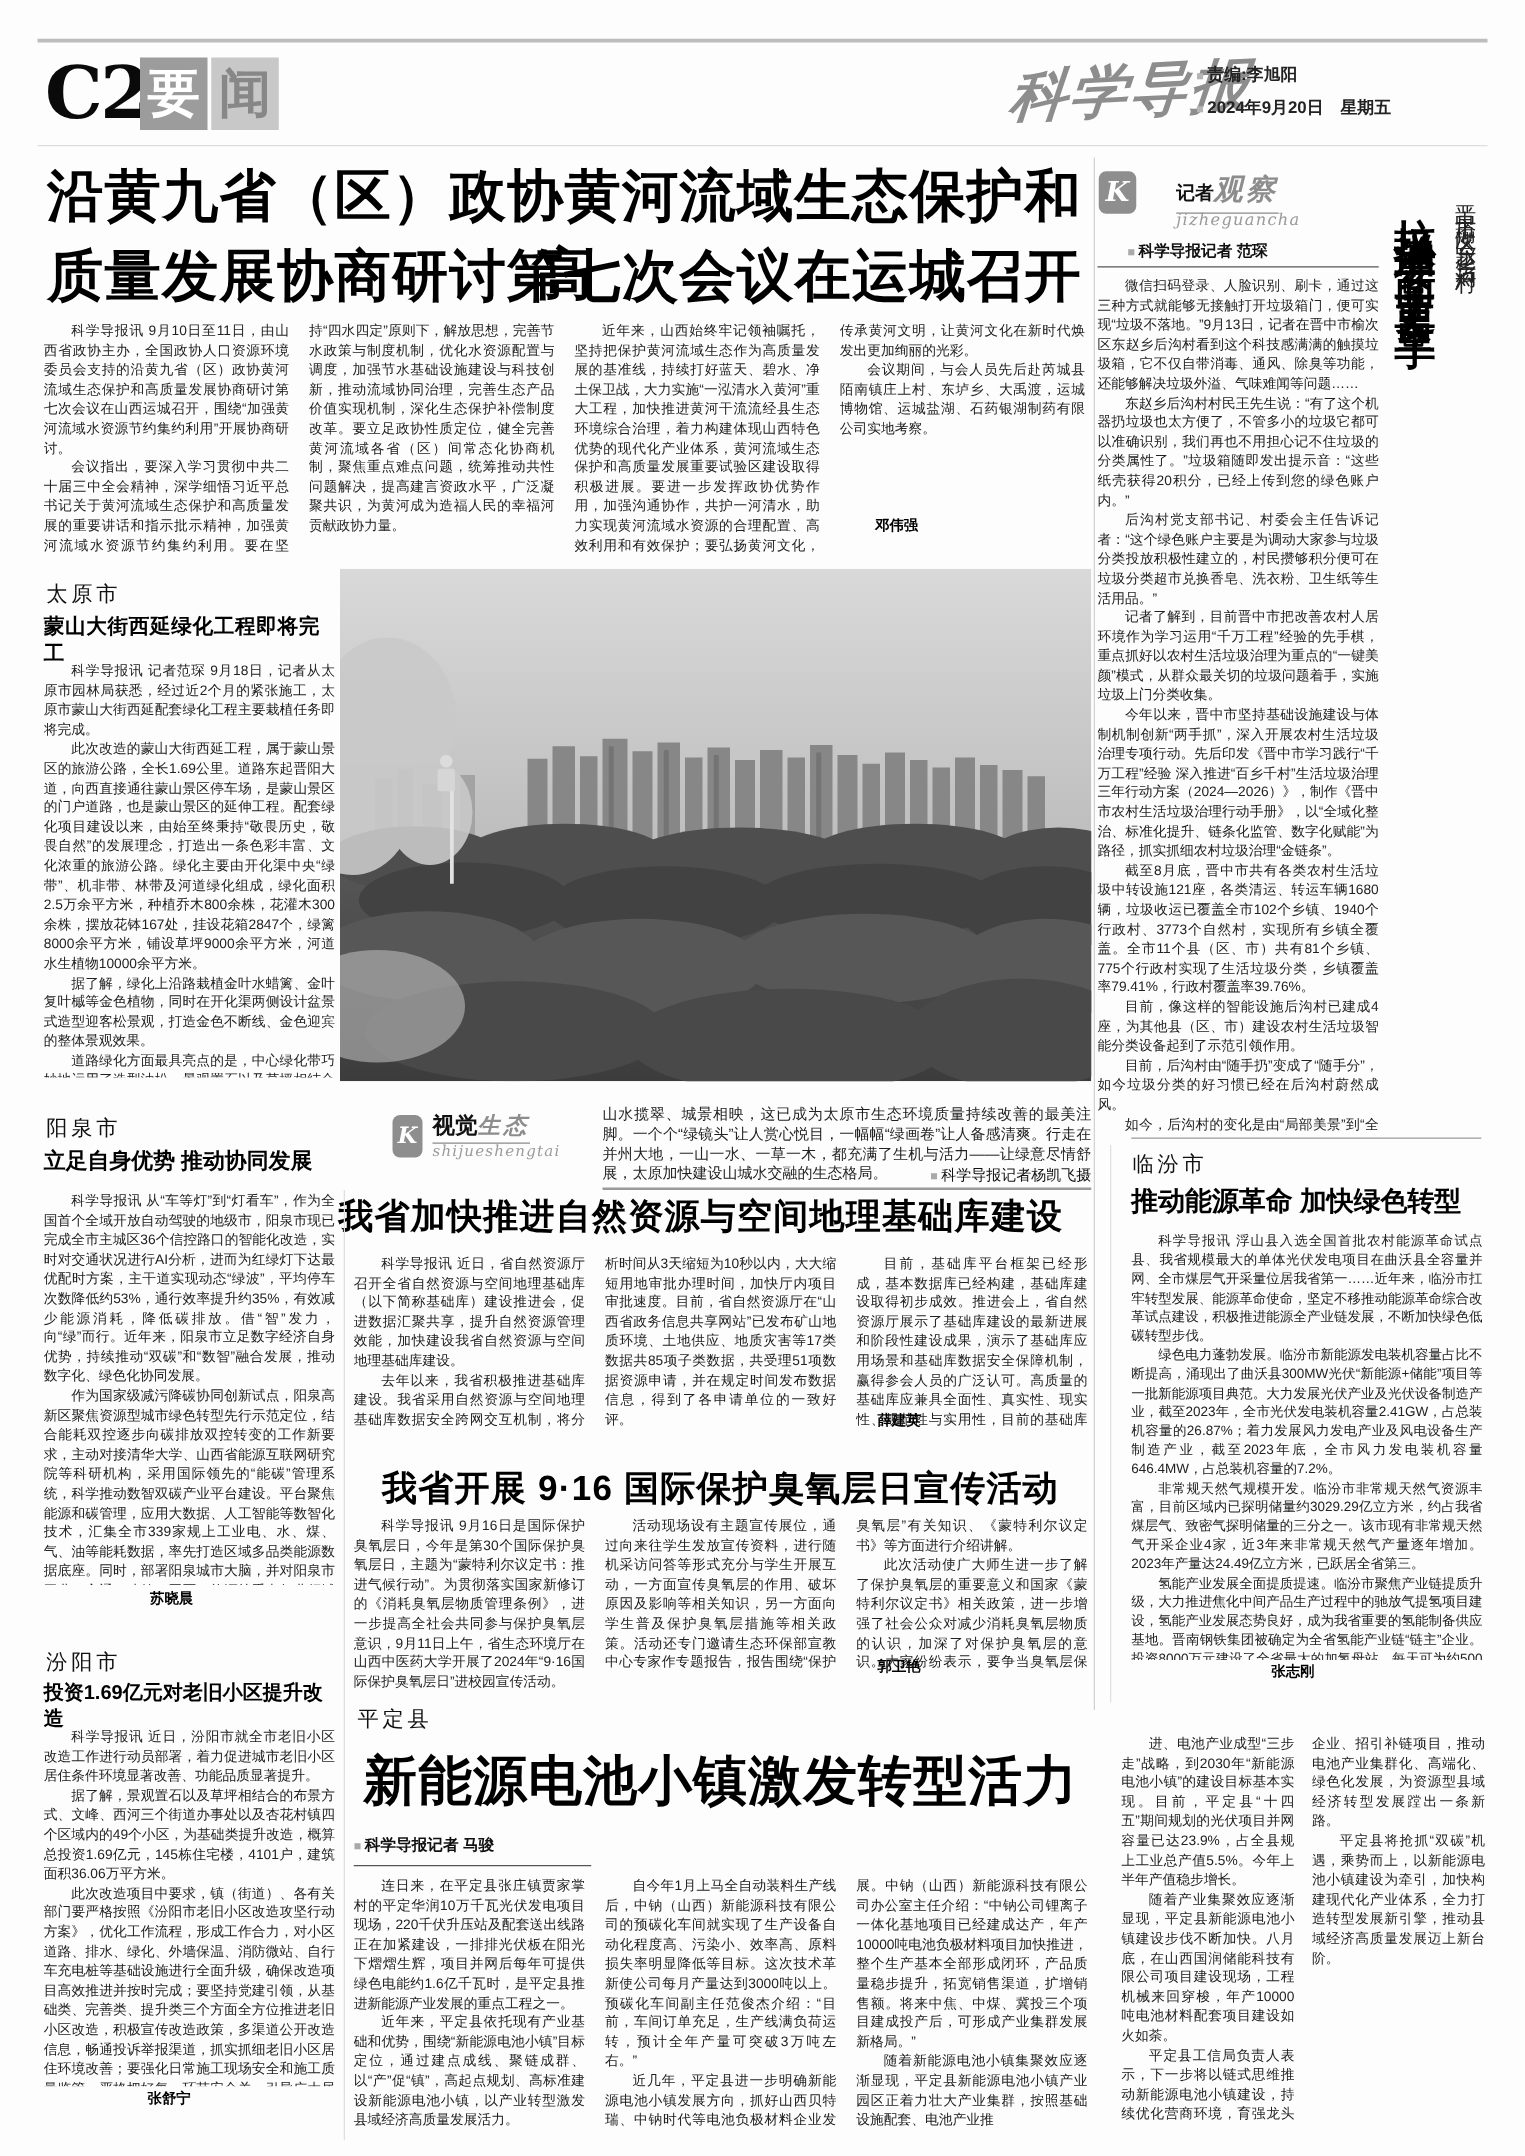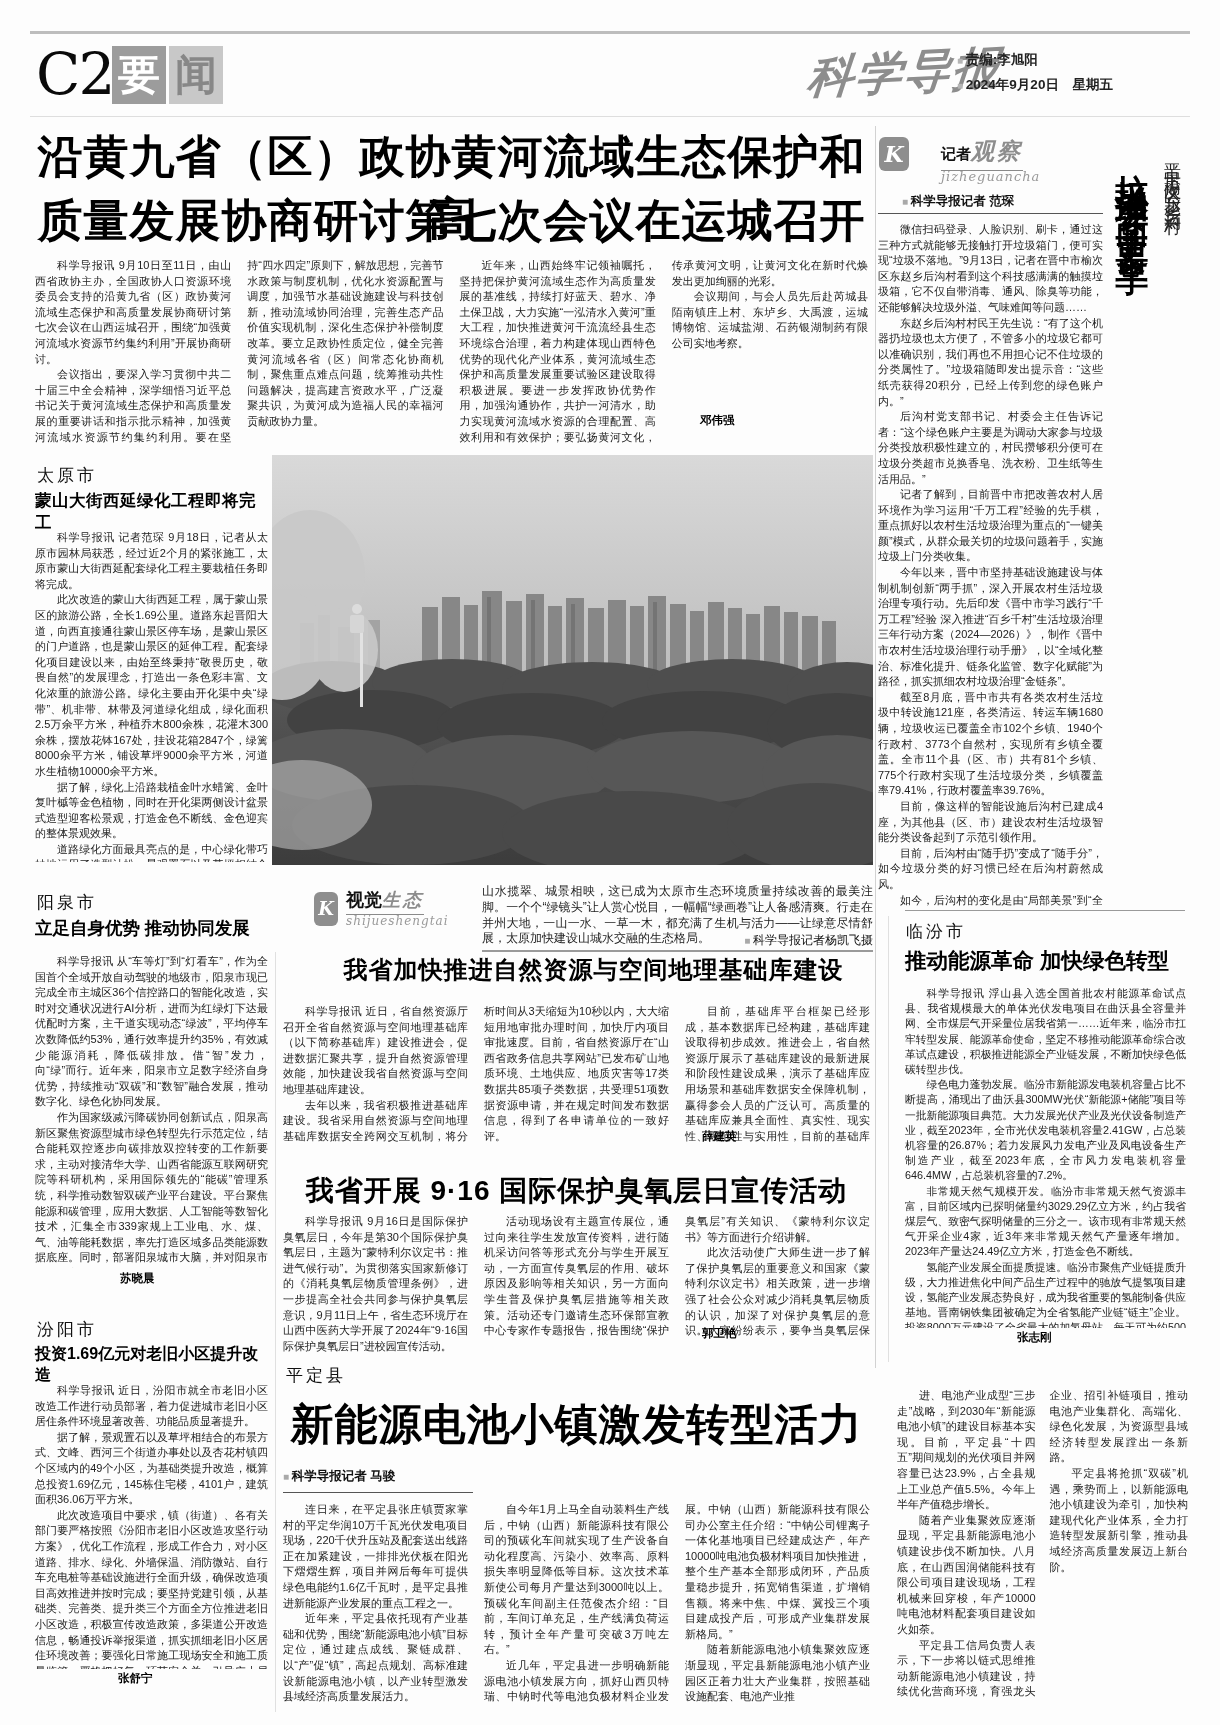--- a/index.html
+++ b/index.html
@@ -7,21 +7,21 @@
   #paper{position:relative;width:1220px;height:1725px;margin:0 auto;background:#fdfdfd;color:#1b1b1b;overflow:hidden}
   .abs{position:absolute}
   .rule-h{position:absolute;background:#bdbdbd;height:1px}
   .rule-v{position:absolute;background:#d2d2d2;width:1px}
   .kicker{position:absolute;font-size:17px;letter-spacing:3px;color:#111;font-weight:500}
   .headline{position:absolute;font-weight:900;color:#000}
   .center{text-align:center}
   .body{position:absolute;font-size:11px;line-height:15.6px;color:#212121;overflow:hidden;column-fill:auto;text-align:justify}
   .body p{text-indent:2em;margin:0}
   .byline{position:absolute;font-weight:bold;font-size:11.5px;color:#000;text-align:left}
-  .pgnum{font-family:"DejaVu Serif",serif;font-weight:normal;font-size:58px;color:#0a0a0a;letter-spacing:-2px}
+  .pgnum{font-family:"DejaVu Serif",serif;font-weight:bold;font-size:58px;color:#0a0a0a;letter-spacing:-2px}
   .badge{display:inline-block;width:54px;height:58px;line-height:58px;text-align:center;font-size:42px;font-weight:bold;vertical-align:top}
   .badge1{background:#9c9c9c;color:#fff}
   .badge2{background:#c8c8c8;color:#878787;margin-left:3px}
   .masthead{font-family:"DejaVu Serif",serif;font-style:italic;font-weight:bold;font-size:46px;color:#8d8d8d;transform:skewX(-8deg) rotate(-3deg);letter-spacing:2px}
   .hmeta{font-size:13.5px;font-weight:bold;color:#222;line-height:24px;white-space:nowrap}
   .hmeta::before{content:"■ ";color:#b5b5b5;font-size:10px}
   .kbox{position:absolute;background:#8e8e8e;border-radius:6px;color:#fff;font-family:"DejaVu Serif",serif;font-style:italic;font-weight:bold;text-align:center}
   .panel-title-black{font-size:15px;font-weight:900;color:#111}
   .panel-title-script{font-size:23px;font-weight:bold;font-style:italic;color:#8d8d8d;letter-spacing:3px}
   .pinyin{font-family:"DejaVu Serif",serif;font-style:italic;color:#9a9a9a;font-size:13px;letter-spacing:1px}
@@ -202,21 +202,21 @@
     <span>K</span>
   </div>
   <div class="abs" style="left:346px;top:888px;border-bottom:1px solid #8a8a8a;padding-bottom:2px">
     <span class="panel-title-black" style="font-size:18px">视觉</span><span class="panel-title-script" style="font-size:18px">生态</span>
   </div>
   <div class="abs pinyin" style="left:346px;top:914px;font-size:12px">shijueshengtai</div>
   <div class="caption" style="left:482px;top:884px;width:391px">山水揽翠、城景相映，这已成为太原市生态环境质量持续改善的最美注脚。一个个“绿镜头”让人赏心悦目，一幅幅“绿画卷”让人备感清爽。行走在并州大地，一山一水、一草一木，都充满了生机与活力——让绿意尽情舒展，太原加快建设山城水交融的生态格局。</div>
   <div class="credit" style="left:690px;top:932px;width:183px">科学导报记者杨凯飞摄</div>
   <div class="rule-h" style="top:950px;left:482px;width:391px;height:2px;background:#9a9a9a"></div>
 
-  <div class="headline center" style="left:300px;top:954px;width:587px;font-size:24px;letter-spacing:1px;font-weight:800">我省加快推进自然资源与空间地理基础库建设</div>
+  <div class="headline center" style="left:267px;top:954px;width:587px;font-size:28px;letter-spacing:1px;font-weight:800">我省加快推进自然资源与空间地理基础库建设</div>
   <div class="body" style="left:283px;top:1004px;width:587px;height:150px;column-count:3;column-gap:16px">
       <p>科学导报讯 近日，省自然资源厅召开全省自然资源与空间地理基础库（以下简称基础库）建设推进会，促进数据汇聚共享，提升自然资源管理效能，加快建设我省自然资源与空间地理基础库建设。</p>
       <p>去年以来，我省积极推进基础库建设。我省采用自然资源与空间地理基础库数据安全跨网交互机制，将分析时间从3天缩短为10秒以内，大大缩短用地审批办理时间，加快厅内项目审批速度。目前，省自然资源厅在“山西省政务信息共享网站”已发布矿山地质环境、土地供应、地质灾害等17类数据共85项子类数据，共受理51项数据资源申请，并在规定时间发布数据信息，得到了各申请单位的一致好评。</p>
       <p>目前，基础库平台框架已经形成，基本数据库已经构建，基础库建设取得初步成效。推进会上，省自然资源厅展示了基础库建设的最新进展和阶段性建设成果，演示了基础库应用场景和基础库数据安全保障机制，赢得参会人员的广泛认可。高质量的基础库应兼具全面性、真实性、现实性、规范性与实用性，目前的基础库数据内容有待进一步整合完善，功能开发利用还需精进提高。</p>
     </div>
   <div class="byline" style="left:702px;top:1129px;width:168px">薛建英</div>
 
   <div class="headline center" style="left:283px;top:1172px;width:587px;font-size:28px;letter-spacing:1px;font-weight:800">我省开展 9·16 国际保护臭氧层日宣传活动</div>
   <div class="body" style="left:283px;top:1214px;width:587px;height:148px;column-count:3;column-gap:16px">
       <p>科学导报讯 9月16日是国际保护臭氧层日，今年是第30个国际保护臭氧层日，主题为“蒙特利尔议定书：推进气候行动”。为贯彻落实国家新修订的《消耗臭氧层物质管理条例》，进一步提高全社会共同参与保护臭氧层意识，9月11日上午，省生态环境厅在山西中医药大学开展了2024年“9·16国际保护臭氧层日”进校园宣传活动。</p>
@@ -224,21 +224,21 @@
       <p>此次活动使广大师生进一步了解了保护臭氧层的重要意义和国家《蒙特利尔议定书》相关政策，进一步增强了社会公众对减少消耗臭氧层物质的认识，加深了对保护臭氧层的意识。大家纷纷表示，要争当臭氧层保护的践行者和宣传者，用实际行动共同缔造“美丽山西”。</p>
     </div>
   <div class="byline" style="left:702px;top:1326px;width:168px">郭卫艳</div>
 
   <div class="rule-h" style="top:910px;left:905px;width:280px;background:#9a9a9a"></div>
   <div class="kicker" style="left:906px;top:920px">临汾市</div>
   <div class="headline" style="left:905px;top:946px;width:281px;font-size:21.5px">推动能源革命  加快绿色转型</div>
   <div class="body" style="left:905px;top:986px;width:281px;height:342px;font-size:10.8px;line-height:15.2px">
       <p>科学导报讯 浮山县入选全国首批农村能源革命试点县、我省规模最大的单体光伏发电项目在曲沃县全容量并网、全市煤层气开采量位居我省第一……近年来，临汾市扛牢转型发展、能源革命使命，坚定不移推动能源革命综合改革试点建设，积极推进能源全产业链发展，不断加快绿色低碳转型步伐。</p>
       <p>绿色电力蓬勃发展。临汾市新能源发电装机容量占比不断提高，涌现出了曲沃县300MW光伏“新能源+储能”项目等一批新能源项目典范。大力发展光伏产业及光伏设备制造产业，截至2023年，全市光伏发电装机容量2.41GW，占总装机容量的26.87%；着力发展风力发电产业及风电设备生产制造产业，截至2023年底，全市风力发电装机容量646.4MW，占总装机容量的7.2%。</p>
-      <p>非常规天然气规模开发。临汾市非常规天然气资源丰富，目前区域内已探明储量约3029.29亿立方米，约占我省煤层气、致密气探明储量的三分之一。该市现有非常规天然气开采企业4家，近3年来非常规天然气产量逐年增加。2023年产量达24.49亿立方米，打造金色不断线。</p>
+      <p>非常规天然气规模开发。临汾市非常规天然气资源丰富，目前区域内已探明储量约3029.29亿立方米，约占我省煤层气、致密气探明储量的三分之一。该市现有非常规天然气开采企业4家，近3年来非常规天然气产量逐年增加。2023年产量达24.49亿立方米，已跃居全省第三。</p>
       <p>氢能产业发展全面提质提速。临汾市聚焦产业链提质升级，大力推进焦化中间产品生产过程中的驰放气提氢项目建设，氢能产业发展态势良好，成为我省重要的氢能制备供应基地。晋南钢铁集团被确定为全省氢能产业链“链主”企业。投资8000万元建设了全省最大的加氢母站，每天可为约500辆氢能汽车提供加氢服务，目前400辆氢能重卡已投入使用，并建成国内首个氢能重卡零碳智慧物流平台。</p>
     </div>
   <div class="byline" style="left:1017px;top:1330px;width:168px">张志刚</div>
 
   <div class="kicker" style="left:286px;top:1364px">平定县</div>
   <div class="headline center" style="left:283px;top:1396px;width:587px;font-size:43px;letter-spacing:1px">新能源电池小镇激发转型活力</div>
   <div class="reporter" style="left:283px;top:1468px;width:190px;border-bottom:1px solid #555;padding-bottom:7px">科学导报记者 马骏</div>
   <div class="body" style="left:283px;top:1502px;width:587px;height:212px;column-count:3;column-gap:16px">
       <p>连日来，在平定县张庄镇贾家掌村的平定华润10万千瓦光伏发电项目现场，220千伏升压站及配套送出线路正在加紧建设，一排排光伏板在阳光下熠熠生辉，项目并网后每年可提供绿色电能约1.6亿千瓦时，是平定县推进新能源产业发展的重点工程之一。</p>
       <p>近年来，平定县依托现有产业基础和优势，围绕“新能源电池小镇”目标定位，通过建点成线、聚链成群、以“产”促“镇”，高起点规划、高标准建设新能源电池小镇，以产业转型激发县域经济高质量发展活力。</p>

